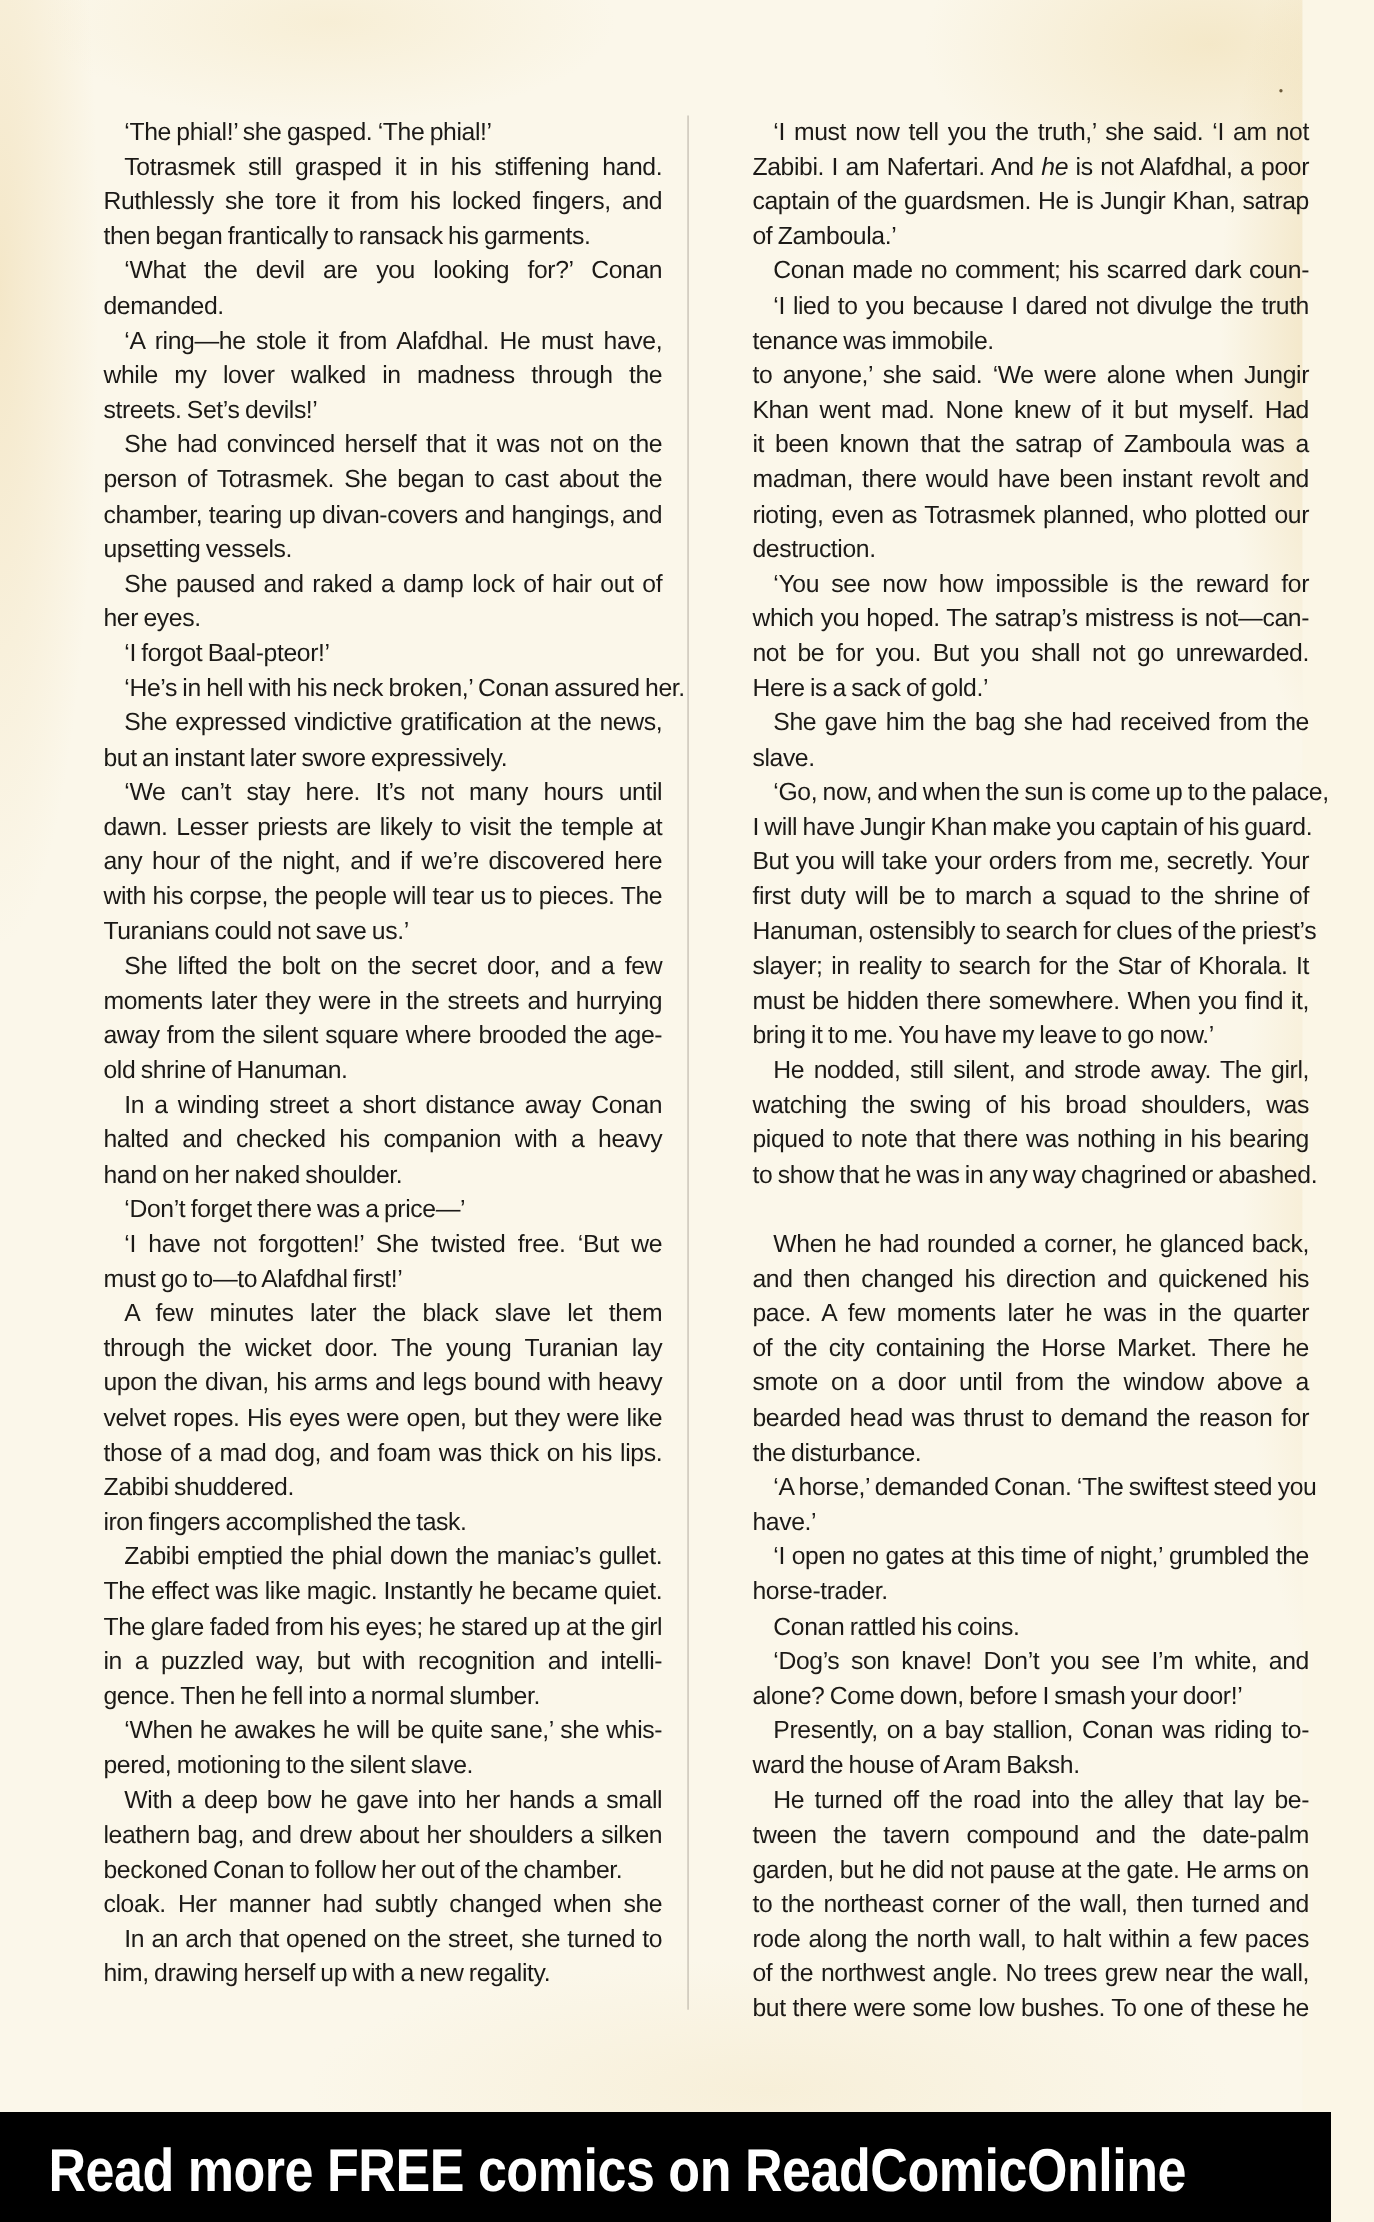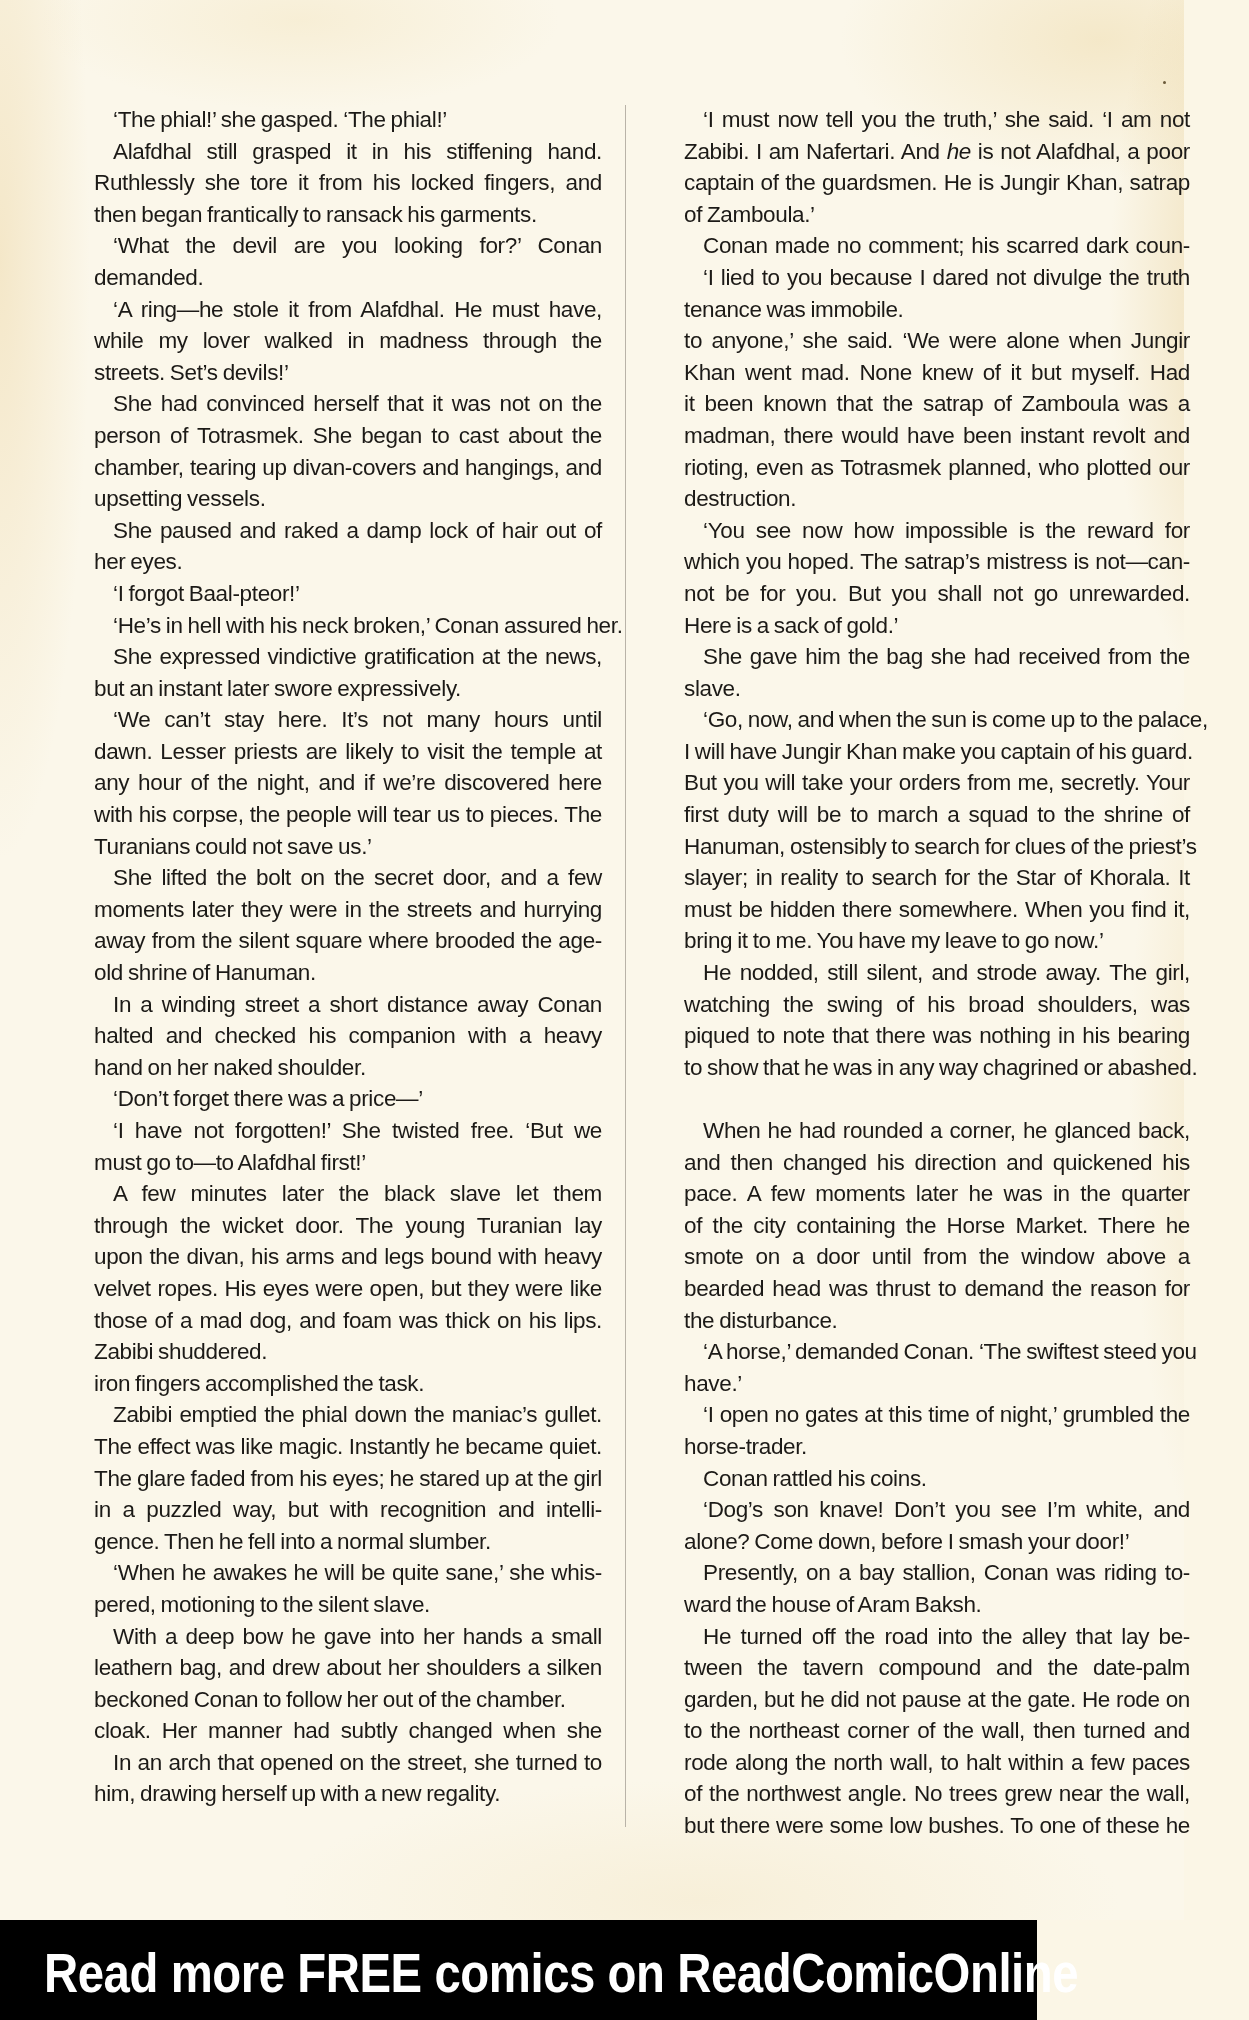--- a/index.html
+++ b/index.html
@@ -59,21 +59,21 @@
       left: 625px;
       top: 105px;
       width: 1px;
       height: 1722px;
       background: #b9b3a8;
     }
     .banner {
       position: absolute;
       left: 0;
       top: 1920px;
-      width: 1037px;
+      width: 1210px;
       height: 100px;
       background: #000000;
     }
     .banner-text {
       position: absolute;
       left: 44px;
       top: 26px;
       font-family: "Liberation Sans", "DejaVu Sans", sans-serif;
       font-weight: bold;
       font-size: 55px;
@@ -87,21 +87,21 @@
   </style>
 </head>
 <body>
 
 <div class="page">
   <span class="speck" style="left:1163px; top:81px;"></span>
   <span class="speck" style="left:1186px; top:112px; width:2px; height:2px;"></span>
 
   <div class="column col-left" id="col-left">
       <span class="line indent last">‘The phial!’ she gasped. ‘The phial!’</span>
-      <span class="line indent">Alafdhal still grasped it in his stiffening hand.</span>
+      <span class="line indent">Totrasmek still grasped it in his stiffening hand.</span>
       <span class="line">Ruthlessly she tore it from his locked fingers, and</span>
       <span class="line last">then began frantically to ransack his garments.</span>
       <span class="line indent">‘What the devil are you looking for?’ Conan</span>
       <span class="line last">demanded.</span>
       <span class="line indent">‘A ring—he stole it from Alafdhal. He must have,</span>
       <span class="line">while my lover walked in madness through the</span>
       <span class="line last">streets. Set’s devils!’</span>
       <span class="line indent">She had convinced herself that it was not on the</span>
       <span class="line">person of Totrasmek. She began to cast about the</span>
       <span class="line">chamber, tearing up divan-covers and hangings, and</span>
@@ -193,21 +193,21 @@
       <span class="line last">have.’</span>
       <span class="line indent">‘I open no gates at this time of night,’ grumbled the</span>
       <span class="line last">horse-trader.</span>
       <span class="line indent last">Conan rattled his coins.</span>
       <span class="line indent">‘Dog’s son knave! Don’t you see I’m white, and</span>
       <span class="line last">alone? Come down, before I smash your door!’</span>
       <span class="line indent">Presently, on a bay stallion, Conan was riding to-</span>
       <span class="line last">ward the house of Aram Baksh.</span>
       <span class="line indent">He turned off the road into the alley that lay be-</span>
       <span class="line">tween the tavern compound and the date-palm</span>
-      <span class="line">garden, but he did not pause at the gate. He rode on</span>
+      <span class="line">garden, but he did not pause at the gate. He arms on</span>
       <span class="line">to the northeast corner of the wall, then turned and</span>
       <span class="line">rode along the north wall, to halt within a few paces</span>
       <span class="line">of the northwest angle. No trees grew near the wall,</span>
       <span class="line">but there were some low bushes. To one of these he</span>
     </div>
 </div>
 
 <div class="banner">
   <div class="banner-text">Read more FREE comics on ReadComicOnline</div>
 </div>

